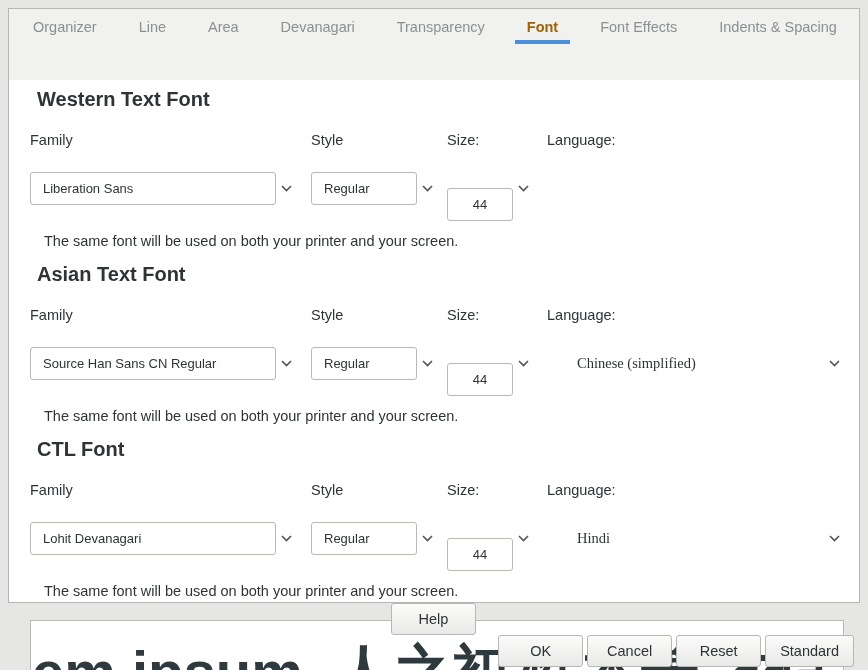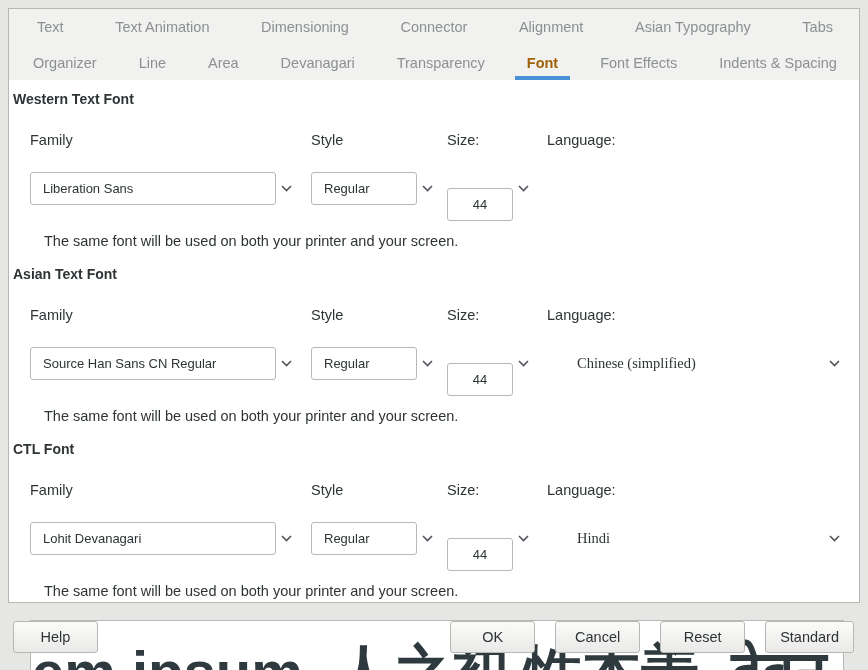--- a/index.html
+++ b/index.html
@@ -31,21 +31,21 @@
 
   
   .content {
     position:absolute; left:8px; top:80px; width:852px; height:523px;
     background:#ffffff;
     border:1px solid #b6b6b3; border-top:none;
   }
   .section { margin-top:16px; }
   .section.first { margin-top:11px; }
   .section-title {
-    margin-left:4px; font-size:14px; line-height:17px; font-weight:bold;
+    margin-left:28px; font-size:20px; line-height:17px; font-weight:bold;
   }
   .field-row { display:flex; margin:0 15px 0 21px; }
   .field-row.labels { margin-top:24px; font-size:14.5px; line-height:17px; }
   .field-row.inputs { margin-top:7px; align-items:center; }
   .col-family { width:266px; margin-right:15px; display:flex; align-items:center; }
   .col-style  { width:126px; margin-right:10px; display:flex; align-items:center; }
   .col-size   { width:86px;  margin-right:14px; display:flex; align-items:center; }
   .col-lang   { flex:1; display:flex; align-items:center; }
 
   .combo-entry {
@@ -73,46 +73,37 @@
     display:flex; align-items:center; overflow:hidden;
   }
   .preview-text {
     font-size:58px; line-height:1; white-space:pre; color:#2f3a3e;
     padding-left:1px; font-family:"Liberation Sans", sans-serif;font-weight:bold;
   }
 
   
   .actions {
     position:absolute; left:0; top:603px; width:868px; height:67px;
-    display:flex; align-items:center; padding:0 14px 0 13px;
+    display:flex; align-items:center; padding:0 14px 0 13px;flex-direction:column;
   }
   .btn {
     min-width:85px; height:32px; padding:0 14px;
     border:1px solid #b7b7b4; border-radius:3px;
     background:linear-gradient(to bottom, #fbfbfa, #e9e9e8);
     font-family:"Liberation Sans", sans-serif;
     font-size:14.5px; color:#2e3436; cursor:default;
   }
-  .btn-group { margin-left:auto; display:flex; gap:20px; }
+  .btn-group { margin-left:auto; display:flex; gap:4px; }
 
   .chev { display:block; }
 </style>
 </head>
 <body>
 
 <div class="tabs-header">
-  <div class="tab-row row1">
-    <div class="tab">Text</div>
-    <div class="tab">Text Animation</div>
-    <div class="tab">Dimensioning</div>
-    <div class="tab">Connector</div>
-    <div class="tab">Alignment</div>
-    <div class="tab">Asian Typography</div>
-    <div class="tab">Tabs</div>
-  </div>
   <div class="tab-row row2">
     <div class="tab">Organizer</div>
     <div class="tab">Line</div>
     <div class="tab">Area</div>
     <div class="tab">Devanagari</div>
     <div class="tab">Transparency</div>
     <div class="tab active">Font</div>
     <div class="tab">Font Effects</div>
     <div class="tab">Indents &amp; Spacing</div>
   </div>

